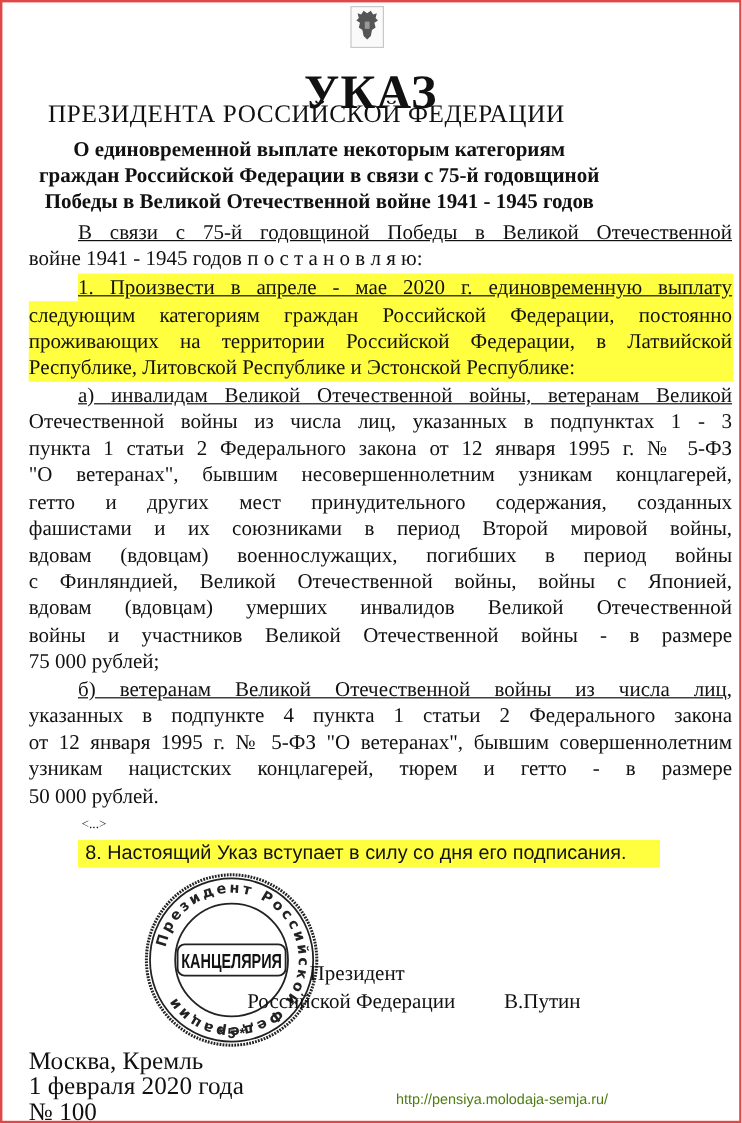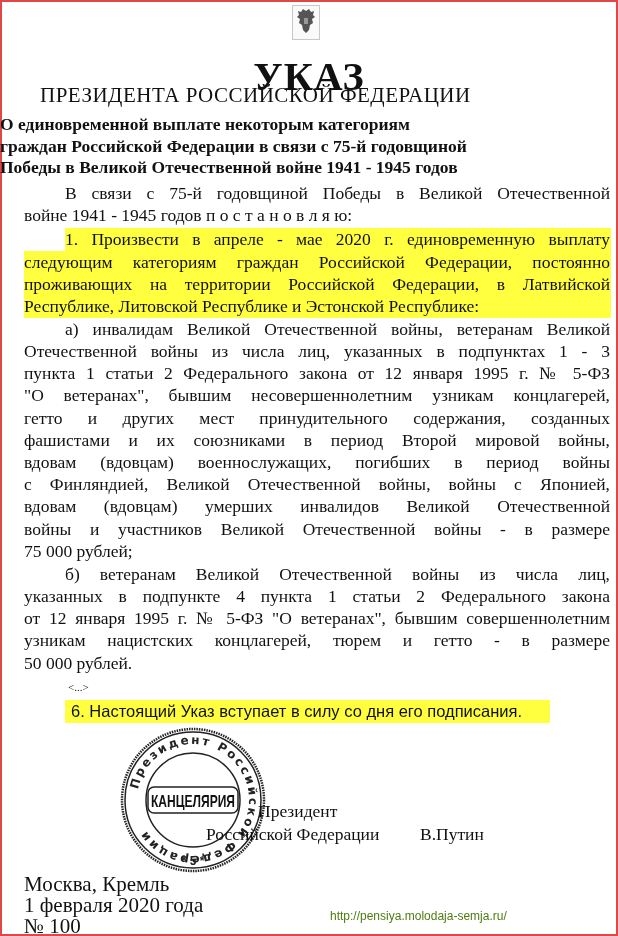--- a/index.html
+++ b/index.html
@@ -4,24 +4,24 @@
 <style>
   html, body { margin:0; padding:0; }
   body { width:618px; height:936px; background:#ffffff; position:relative; overflow:hidden;
          font-family:"Liberation Serif", "DejaVu Serif", serif; color:#111; }
   .frame { position:absolute; left:0; top:0; width:614px; height:932px; border:2px solid #e04848; }
   .abs { position:absolute; white-space:nowrap; }
   .emblem { position:absolute; left:292px; top:5px; width:26px; height:33px;
             border:1px solid #c8c8c8; background:#fafafa; }
   .title { left:0; width:618px; text-align:center; top:53px; font-size:40px; font-weight:bold; letter-spacing:1px; }
   .subtitle { left:0; width:618px; text-align:left; top:83px; font-size:21px; letter-spacing:0.5px;padding-left:40px; }
-  .heading { left:0; width:532px; font-size:17.5px; font-weight:bold; }
+  .heading { left:0; width:532px; text-align:center; font-size:17.5px; font-weight:bold; }
   .line { left:24px; width:586px; font-size:17.5px; text-align:justify; text-align-last:justify; height:22px; line-height:22px; }
   .line.last { text-align-last:left; }
-  .line.indent { left:65px; width:545px; }
+  .line.indent { left:65px; width:545px;text-decoration:underline; }
   .hl { background:#ffff40; }
   .hl-box { position:absolute; background:#ffff40; }
   .ellipsis { left:68px; top:681px; font-size:11px; }
   .p3 { left:65px; top:700px; width:485px; height:23px; line-height:23px; font-family:"Liberation Sans", sans-serif; font-size:16.5px; padding-left:6px; box-sizing:border-box; }
   .sig { font-size:17.5px; }
   .footer { left:24px; font-size:21px; }
   .url { left:330px; top:909px; font-family:"Liberation Sans", sans-serif; font-size:12px; color:#4d7c0f; }
   svg.stamp { position:absolute; left:118px; top:725px; }
 </style>
 </head>
@@ -68,21 +68,21 @@
 <div class="abs line last" style="top:540px">75 000 рублей;</div>
 
 <div class="abs line indent" style="top:563px">б) ветеранам Великой Отечественной войны из числа лиц,</div>
 <div class="abs line" style="top:585px">указанных в подпункте 4 пункта 1 статьи 2 Федерального закона</div>
 <div class="abs line" style="top:607px">от 12 января 1995 г. № 5-ФЗ "О ветеранах", бывшим совершеннолетним</div>
 <div class="abs line" style="top:629px">узникам нацистских концлагерей, тюрем и гетто - в размере</div>
 <div class="abs line last" style="top:652px">50 000 рублей.</div>
 
 <div class="abs ellipsis">&lt;...&gt;</div>
 
-<div class="abs p3 hl">6. Настоящий Указ вступает в силу со дня его подписания.</div>
+<div class="abs p3 hl">8. Настоящий Указ вступает в силу со дня его подписания.</div>
 
 <svg class="stamp" width="150" height="150" viewBox="0 0 150 150">
   <defs>
     <path id="ringPath" d="M 75 75 m -56 0 a 56 56 0 1 1 112 0 a 56 56 0 1 1 -112 0"></path>
   </defs>
   <circle cx="75" cy="75" r="71" fill="none" stroke="#222" stroke-width="2.5" stroke-dasharray="1.5 1"></circle>
   <circle cx="75" cy="75" r="68" fill="none" stroke="#222" stroke-width="1.5"></circle>
   <circle cx="75" cy="75" r="47" fill="none" stroke="#222" stroke-width="1.5"></circle>
   <text font-family="DejaVu Sans, sans-serif" font-size="12" font-weight="bold" fill="#222" letter-spacing="2.2">
     <textPath href="#ringPath" startOffset="3%">Президент Российской Федерации</textPath>

